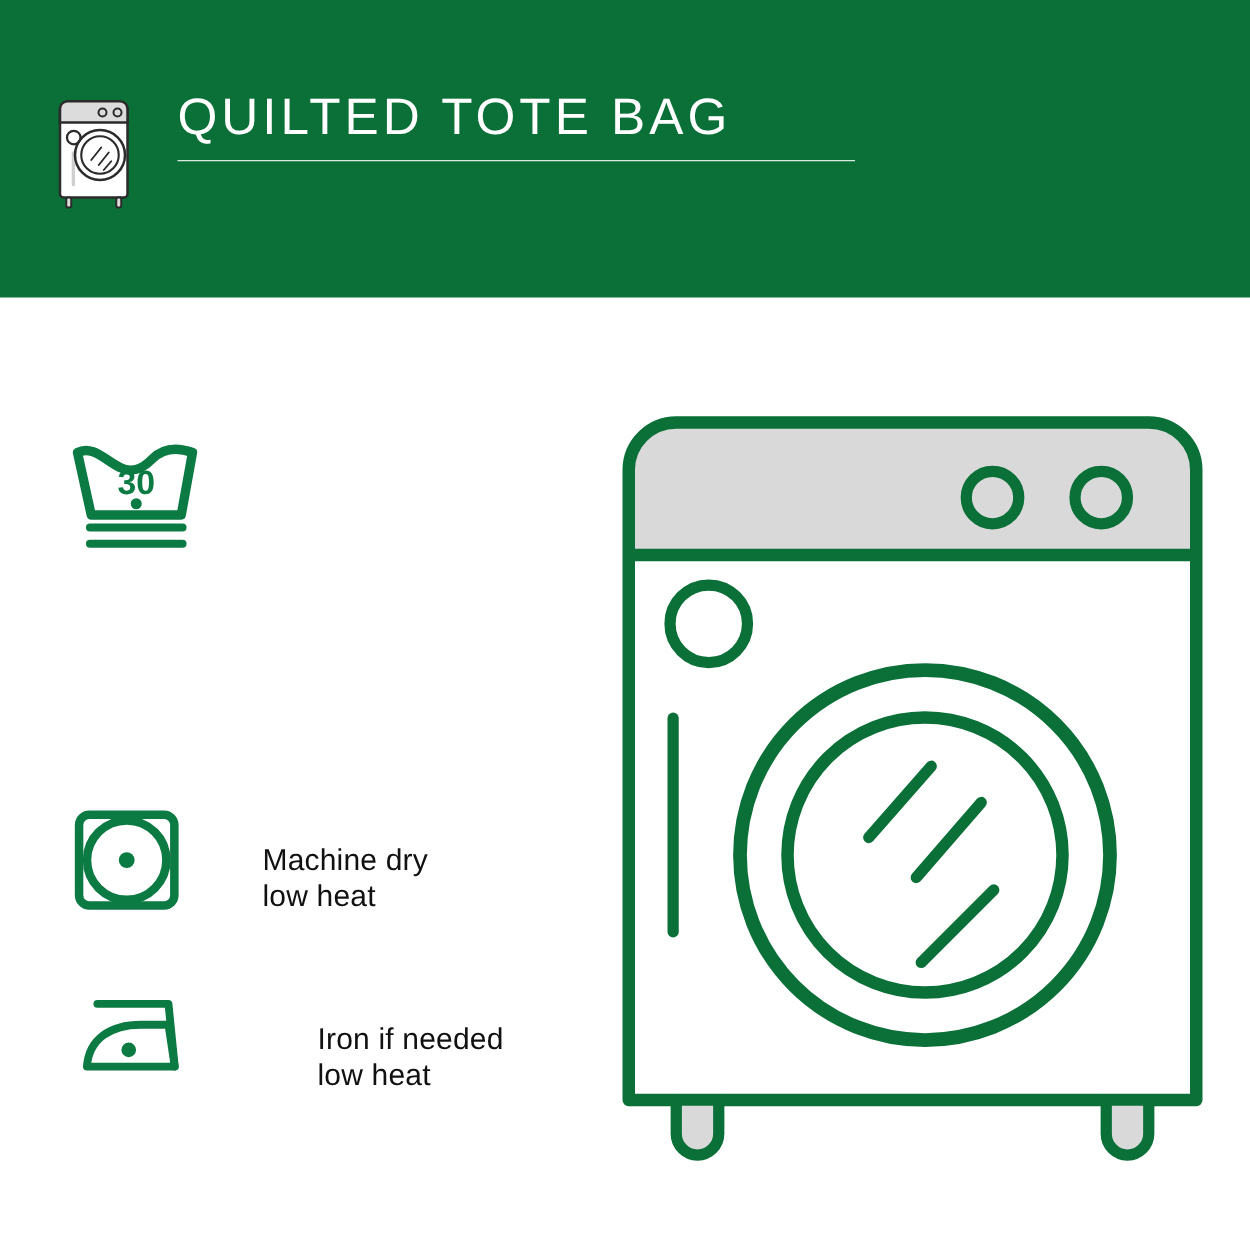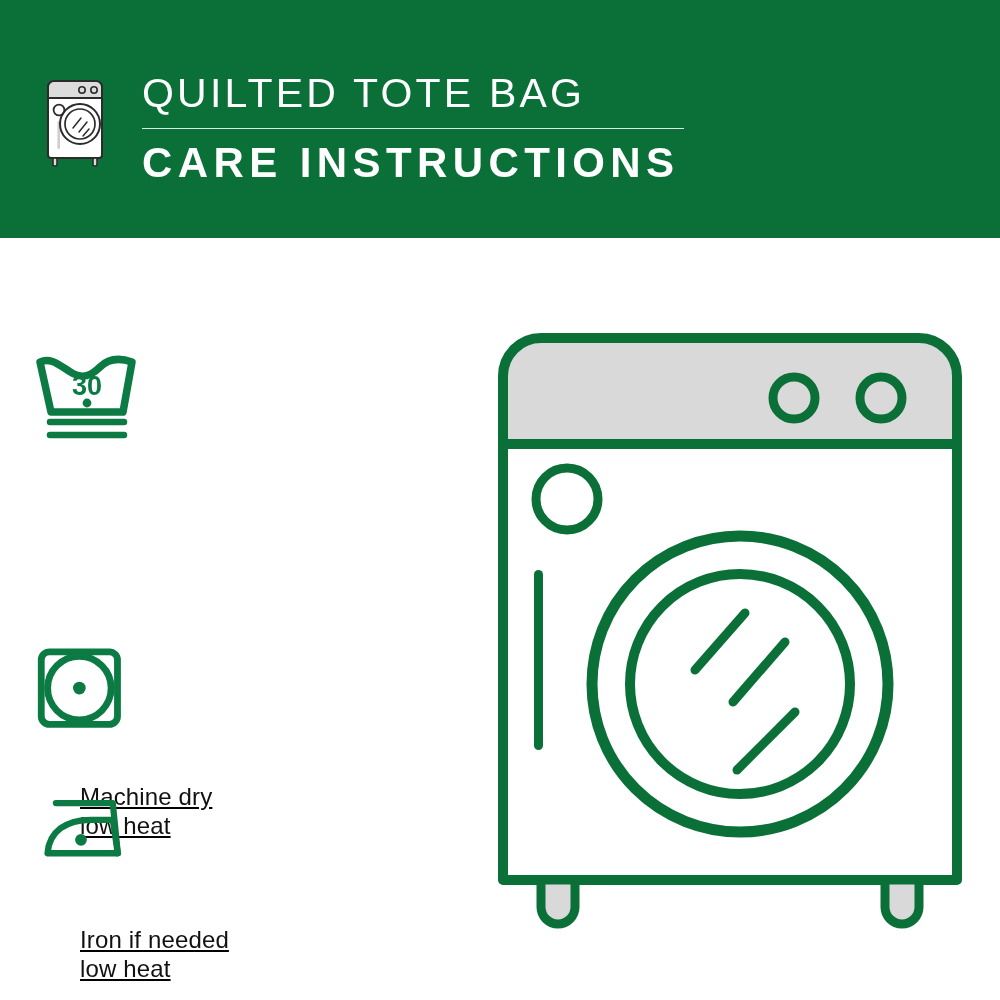--- a/index.html
+++ b/index.html
@@ -83,32 +83,31 @@
   #instructions {
     position: absolute;
     left: 0;
     top: 238px;
     width: 470px;
     height: 762px;
   }
 
   .care-row {
     position: absolute;
-    left: 34px;
+    left: 56px;
     width: 420px;
     display: flex;
-    flex-direction: column;
+    flex-direction: row;
     align-items: flex-start;
-    text-decoration: underline;
   }
 
   .care-row.r0 { top: 112px; }
   .care-row.r1 { top: 252px; }
   .care-row.r2 { top: 405px; }
-  .care-row.r3 { top: 555px; }
+  .care-row.r3 { top: 555px; gap: 44px; }
 
   .care-symbol {
     width: 108px;
     flex: 0 0 108px;
     display: block;
   }
 
   .care-text {
     flex: 1 1 auto;
     margin-left: 46px;
@@ -164,21 +163,20 @@
         <line x1="41" y1="70" x2="47" y2="63" stroke="#2b2b2b" stroke-width="1.5" stroke-linecap="round"></line>
 
         <rect x="11" y="92" width="4" height="8" rx="1.6" fill="#dcdcdc" stroke="#2b2b2b" stroke-width="1.6"></rect>
         <rect x="51" y="92" width="4" height="8" rx="1.6" fill="#dcdcdc" stroke="#2b2b2b" stroke-width="1.6"></rect>
       </svg>
     </div>
 
     <div id="header-text">
       <div id="title-line1">QUILTED TOTE BAG</div>
       <div id="title-divider"></div>
-      <div id="title-line2">CARE INSTRUCTIONS</div>
     </div>
 
   </div>
 
   <div id="instructions">
 
     <div class="care-row r0">
       <div class="care-symbol">
         <svg viewBox="0 0 108 98" width="108" height="98" aria-hidden="true">
           <g fill="none" stroke="#0b7a43" stroke-width="7.5" stroke-linecap="round" stroke-linejoin="round">

